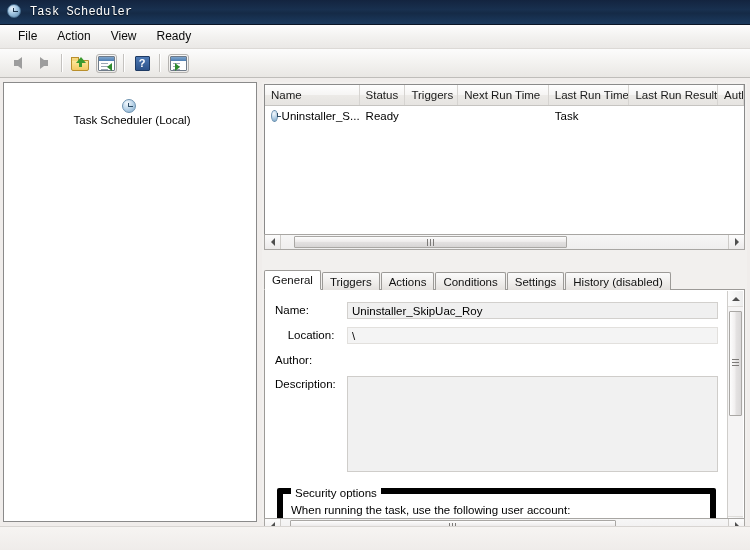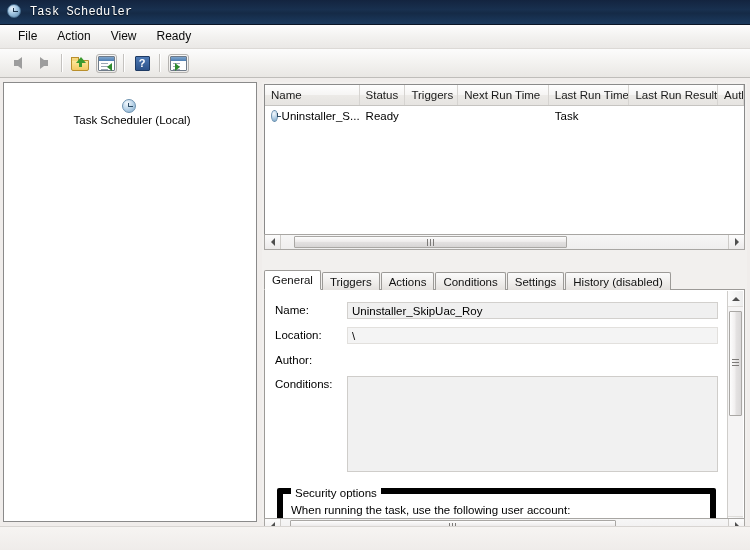--- a/index.html
+++ b/index.html
@@ -675,32 +675,32 @@
       </div>
 
       <div class="tab-body">
         <div class="form">
 
           <div class="form-row">
             <div class="form-label">Name:</div>
             <div class="field-readonly">Uninstaller_SkipUac_Roy</div>
           </div>
 
-          <div class="form-row" style="">
+          <div class="form-row" style="text-align:center;">
             <div class="form-label">Location:</div>
             <div class="field-readonly" style="background:#f4f4f4;border-color:#e2e0dd;">\</div>
           </div>
 
           <div class="form-row" style="margin-bottom:8px;">
             <div class="form-label">Author:</div>
             <div class="field-plain"></div>
           </div>
 
           <div class="form-row">
-            <div class="form-label">Conditions:</div>
+            <div class="form-label">Description:</div>
             <div class="field-desc"></div>
           </div>
 
           <div class="groupbox">
             <div class="groupbox-title">Security options</div>
             <div class="gb-line">When running the task, use the following user account:</div>
             <div class="gb-line">View\Roy</div>
           </div>
 
         </div>

